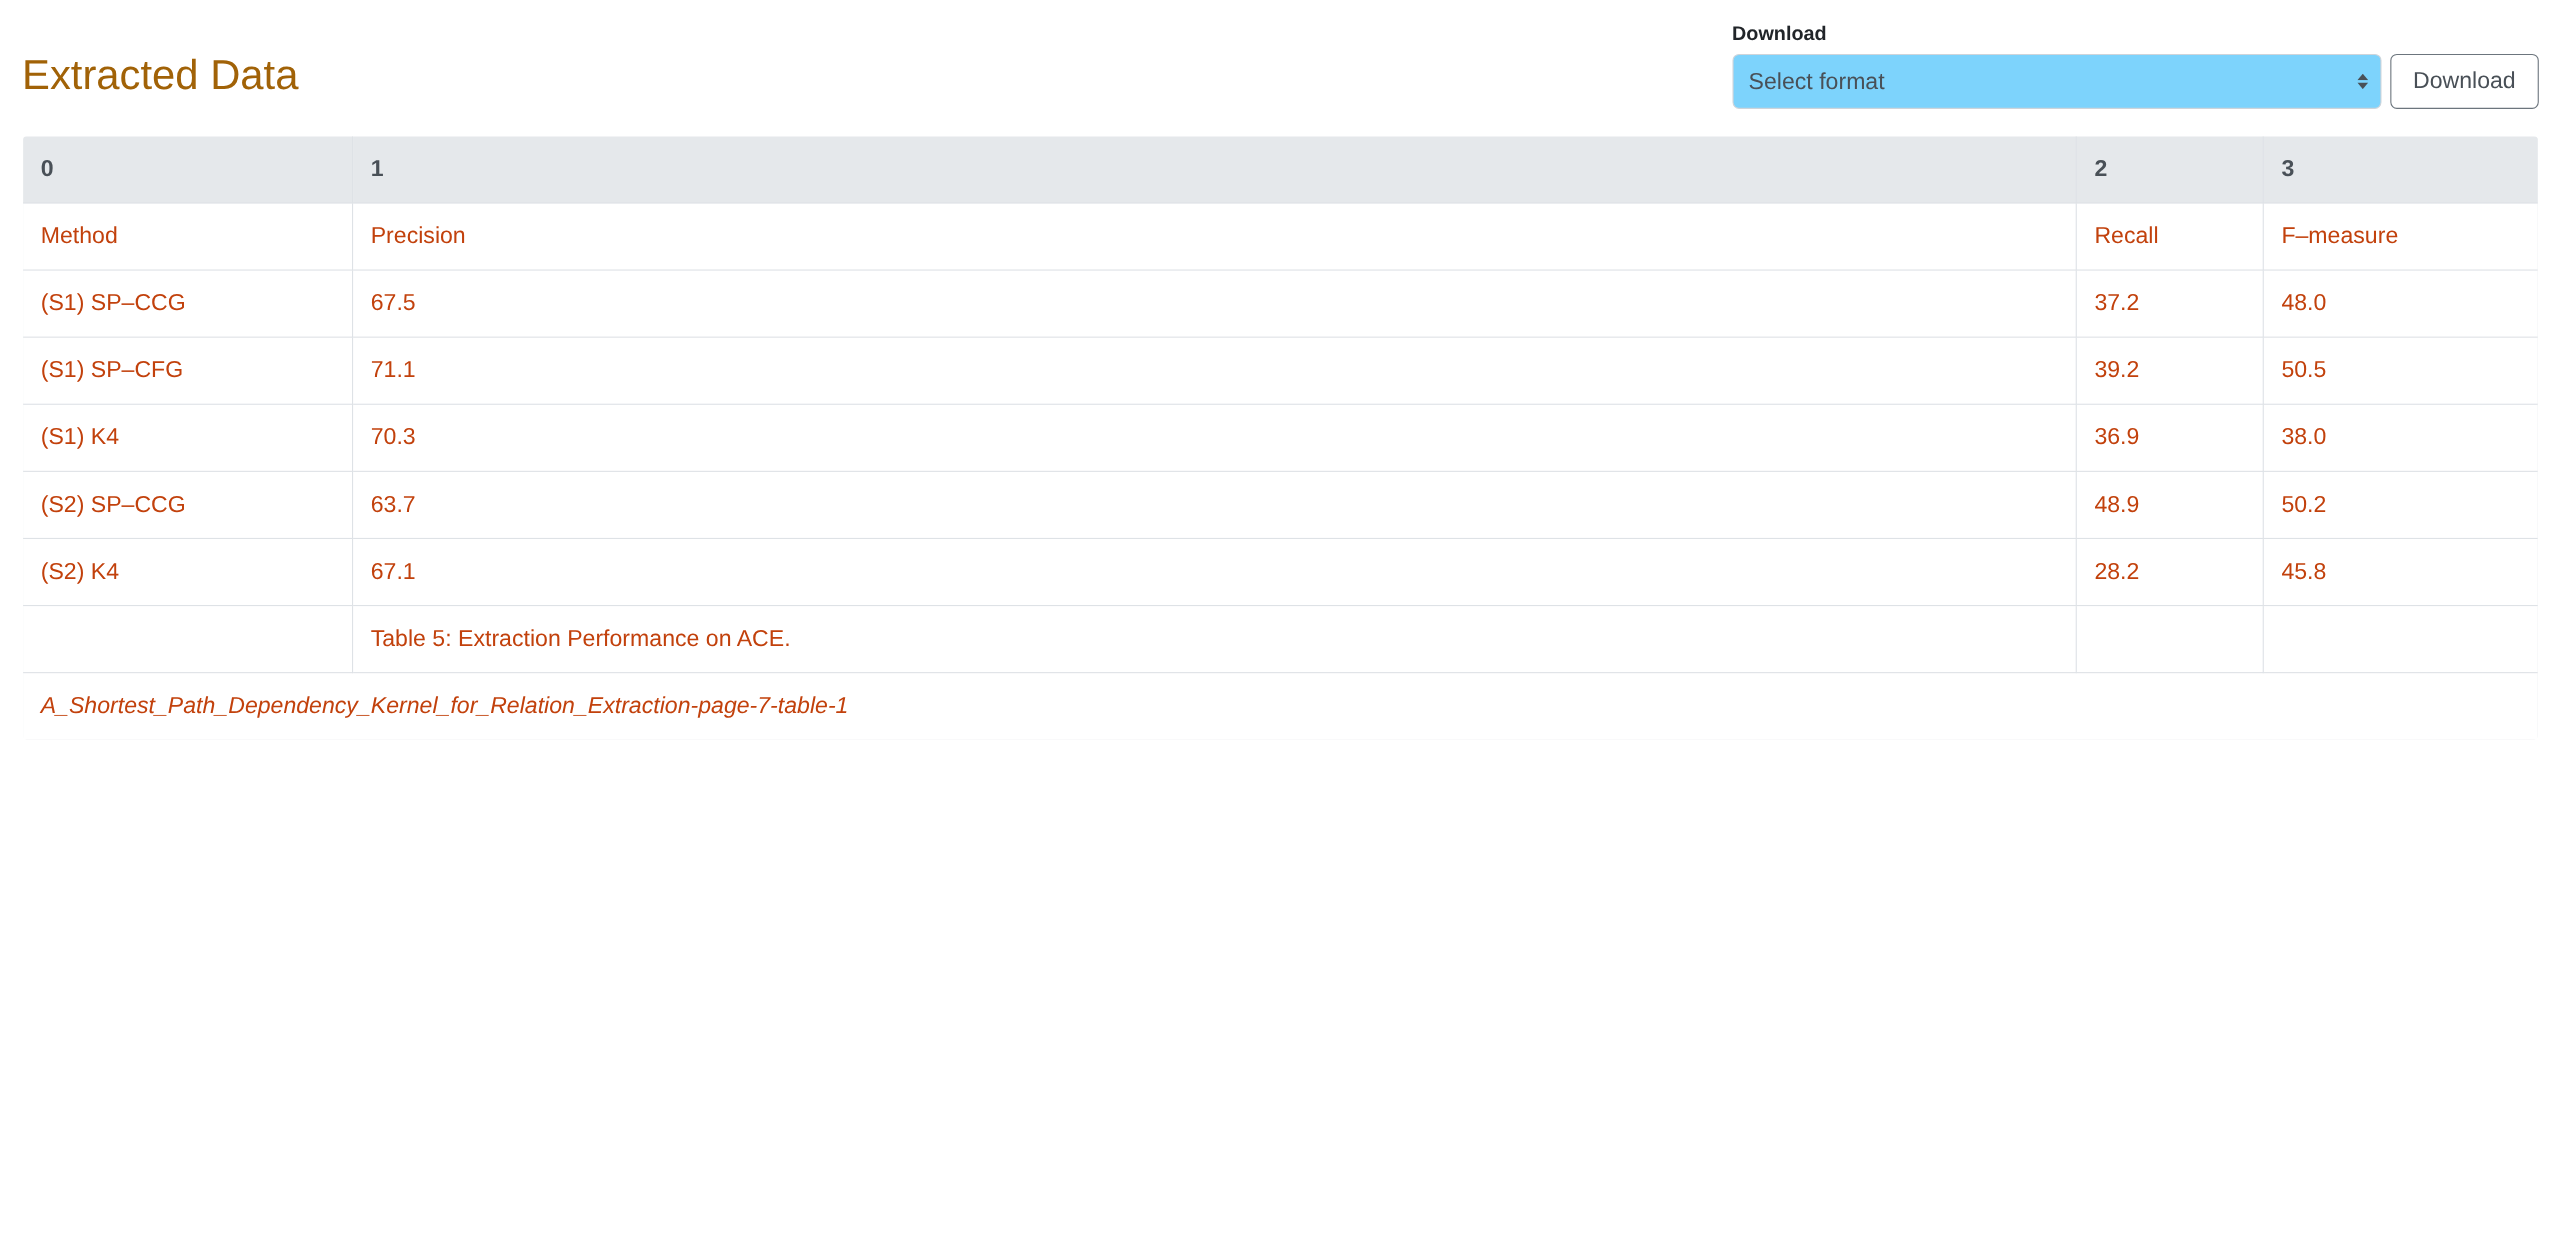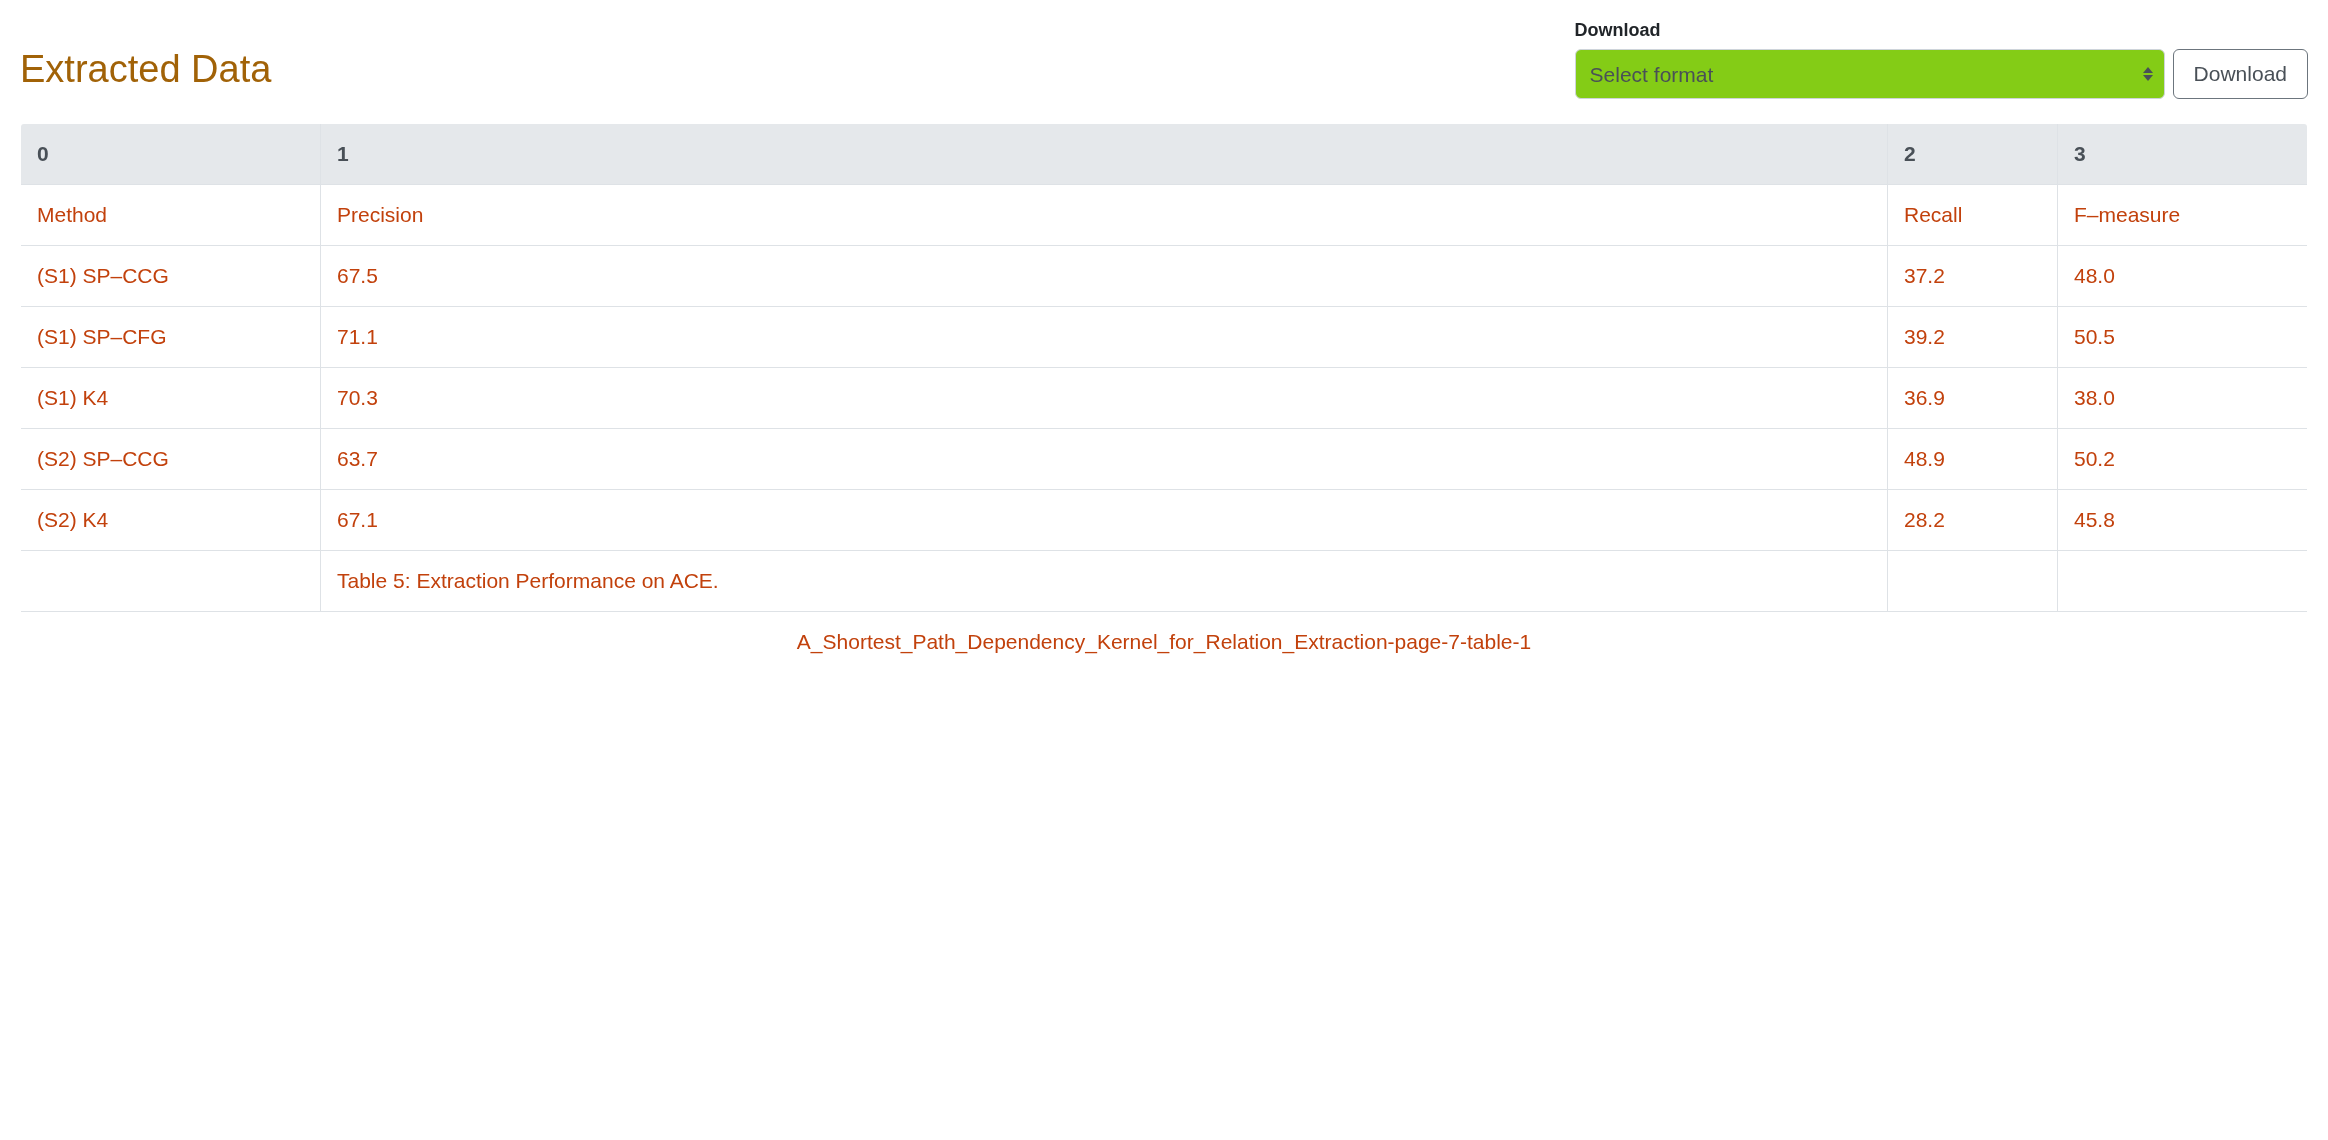--- a/index.html
+++ b/index.html
@@ -38,21 +38,21 @@
     .download-controls {
       display: flex;
       gap: 0;
     }
     .format-select {
       width: 590px;
       height: 50px;
       padding: 8px 36px 8px 14px;
       font-size: 21px;
       color: #495057;
-      background: #84cc16;
+      background: #7dd3fc;
       border: 1px solid #ced4da;
       border-radius: 6px;
       appearance: none;
       -webkit-appearance: none;
       -moz-appearance: none;
       cursor: pointer;
       position: relative;
     }
     .select-wrapper {
       position: relative;
@@ -103,26 +103,27 @@
       border: 1px solid #dee2e6;
     }
     .data-table td {
       padding: 18px 16px;
       font-size: 21px;
       color: #c2410c;
       border: 1px solid #dee2e6;
       background: #ffffff;
     }
     .caption-row {
-      text-align: center;
+      text-align: left;
       padding: 18px 16px;
       font-size: 21px;
       color: #212529;
       border-top: 1px solid #dee2e6;
       background: #ffffff;
+      font-style: italic;
     }
     .col-0 { width: 300px; }
     .col-2 { width: 170px; }
     .col-3 { width: 250px; }
   </style>
 </head>
 <body>
 
 <div class="top-section">
   <h1 class="page-title">Extracted Data</h1>

